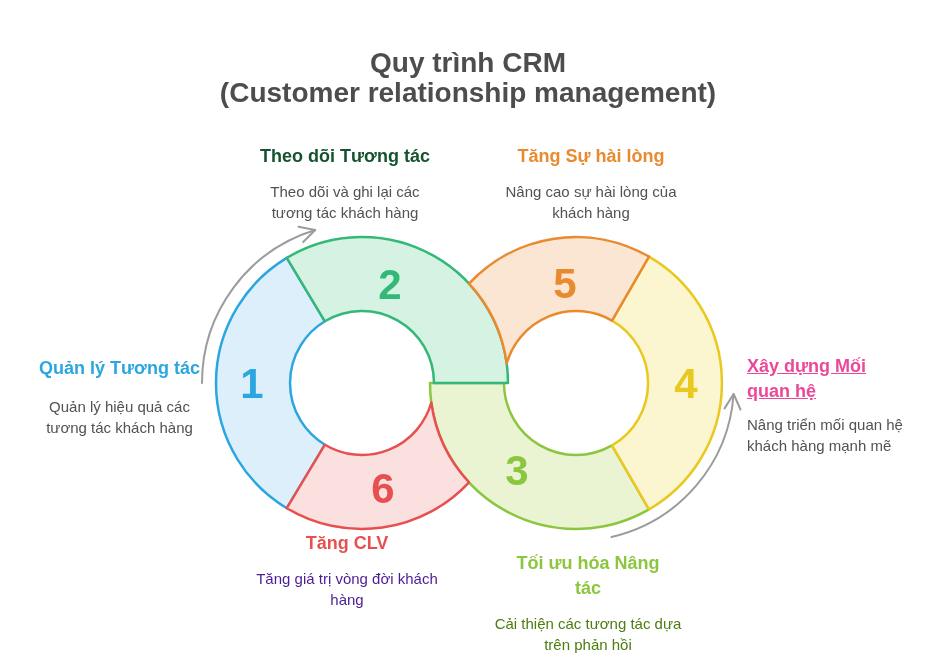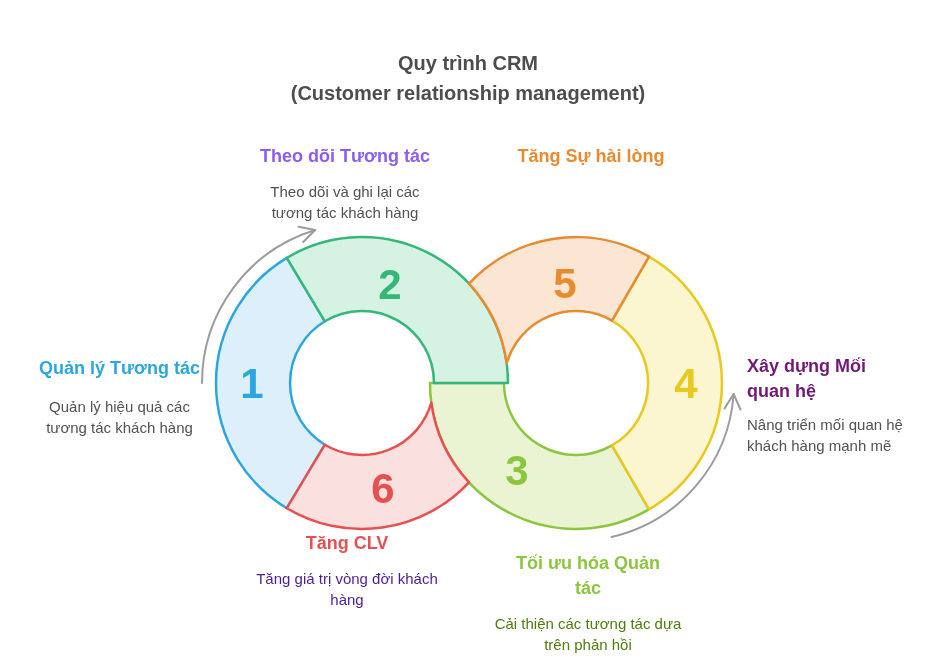--- a/index.html
+++ b/index.html
@@ -4,21 +4,21 @@
 <style>
   html, body { margin:0; padding:0; background:#ffffff; }
   .canvas {
     position:relative; width:936px; height:667px; background:#ffffff;
     overflow:hidden;
     font-family:"Liberation Sans","DejaVu Sans",sans-serif;
   }
   .diagram-svg { position:absolute; left:0; top:0; }
   .title {
     position:absolute; top:48px; left:0; width:936px;
-    text-align:center; font-size:20px; font-weight:700; line-height:30px;
+    text-align:center; font-size:28px; font-weight:700; line-height:30px;
   }
   .label { position:absolute; }
   .label .h { font-size:18px; font-weight:700; line-height:25px; }
   .label .b { margin-top:12px; font-size:15px; line-height:21px; }
   .lbl-center { text-align:center; }
   .lbl-left   { text-align:left; }
   .pos-tl { left:215px; top:144px; width:260px; }
   .pos-tr { left:461px; top:144px; width:260px; }
   .pos-lf { left:12px;   top:356px; width:215px; }
   .pos-rt { left:747px; top:354px; width:186px; }
@@ -60,61 +60,65 @@
     <path class="arrow" d="M 611.5 537 A 158 158 0 0 0 733.6 394" stroke="#9c9c9c"></path>
     <polyline class="arrow" points="724.6,408.4 733.6,394 740.5,409.5" stroke="#9c9c9c"></polyline>
   </svg>
 
   <div class="title" style="color: rgb(77, 77, 77);">
     <div>Quy trình CRM</div>
     <div>(Customer relationship management)</div>
   </div>
 
   <div class="label lbl-center pos-tl">
-    <div class="h" style="color: #8b5cf6;">Theo dõi Tương tác</div>
+    <div class="h" style="color: #14532d;">Theo dõi Tương tác</div>
     <div class="b" style="color: rgb(82, 82, 82);">
       <div>Theo dõi và ghi lại các</div>
       <div>tương tác khách hàng</div>
     </div>
   </div>
 
   <div class="label lbl-center pos-tr">
     <div class="h" style="color: rgb(233, 138, 46);">Tăng Sự hài lòng</div>
+    <div class="b" style="color: rgb(82, 82, 82);">
+      <div>Nâng cao sự hài lòng của</div>
+      <div>khách hàng</div>
+    </div>
   </div>
 
   <div class="label lbl-center pos-lf">
     <div class="h" style="color: rgb(43, 166, 223);">Quản lý Tương tác</div>
     <div class="b" style="color: rgb(82, 82, 82); margin-top: 15px;">
       <div>Quản lý hiệu quả các</div>
       <div>tương tác khách hàng</div>
     </div>
   </div>
 
   <div class="label lbl-left pos-rt">
-    <div class="h" style="color: #701a75;">
+    <div class="h" style="color: #ec4899; text-decoration: underline;">
       <div>Xây dựng Mối</div>
       <div>quan hệ</div>
     </div>
     <div class="b" style="color: rgb(82, 82, 82);">
       <div>Nâng triển mối quan hệ</div>
       <div>khách hàng mạnh mẽ</div>
     </div>
   </div>
 
   <div class="label lbl-center pos-bl">
     <div class="h" style="color: rgb(232, 80, 80);">Tăng CLV</div>
     <div class="b" style="color: #4c1d95;">
       <div>Tăng giá trị vòng đời khách</div>
       <div>hàng</div>
     </div>
   </div>
 
   <div class="label lbl-center pos-br">
     <div class="h" style="color: rgb(140, 198, 63);">
-      <div>Tối ưu hóa Quản</div>
+      <div>Tối ưu hóa Nâng</div>
       <div>tác</div>
     </div>
     <div class="b" style="color: #4d7c0f;">
       <div>Cải thiện các tương tác dựa</div>
       <div>trên phản hồi</div>
     </div>
   </div>
 
 </div>
 

